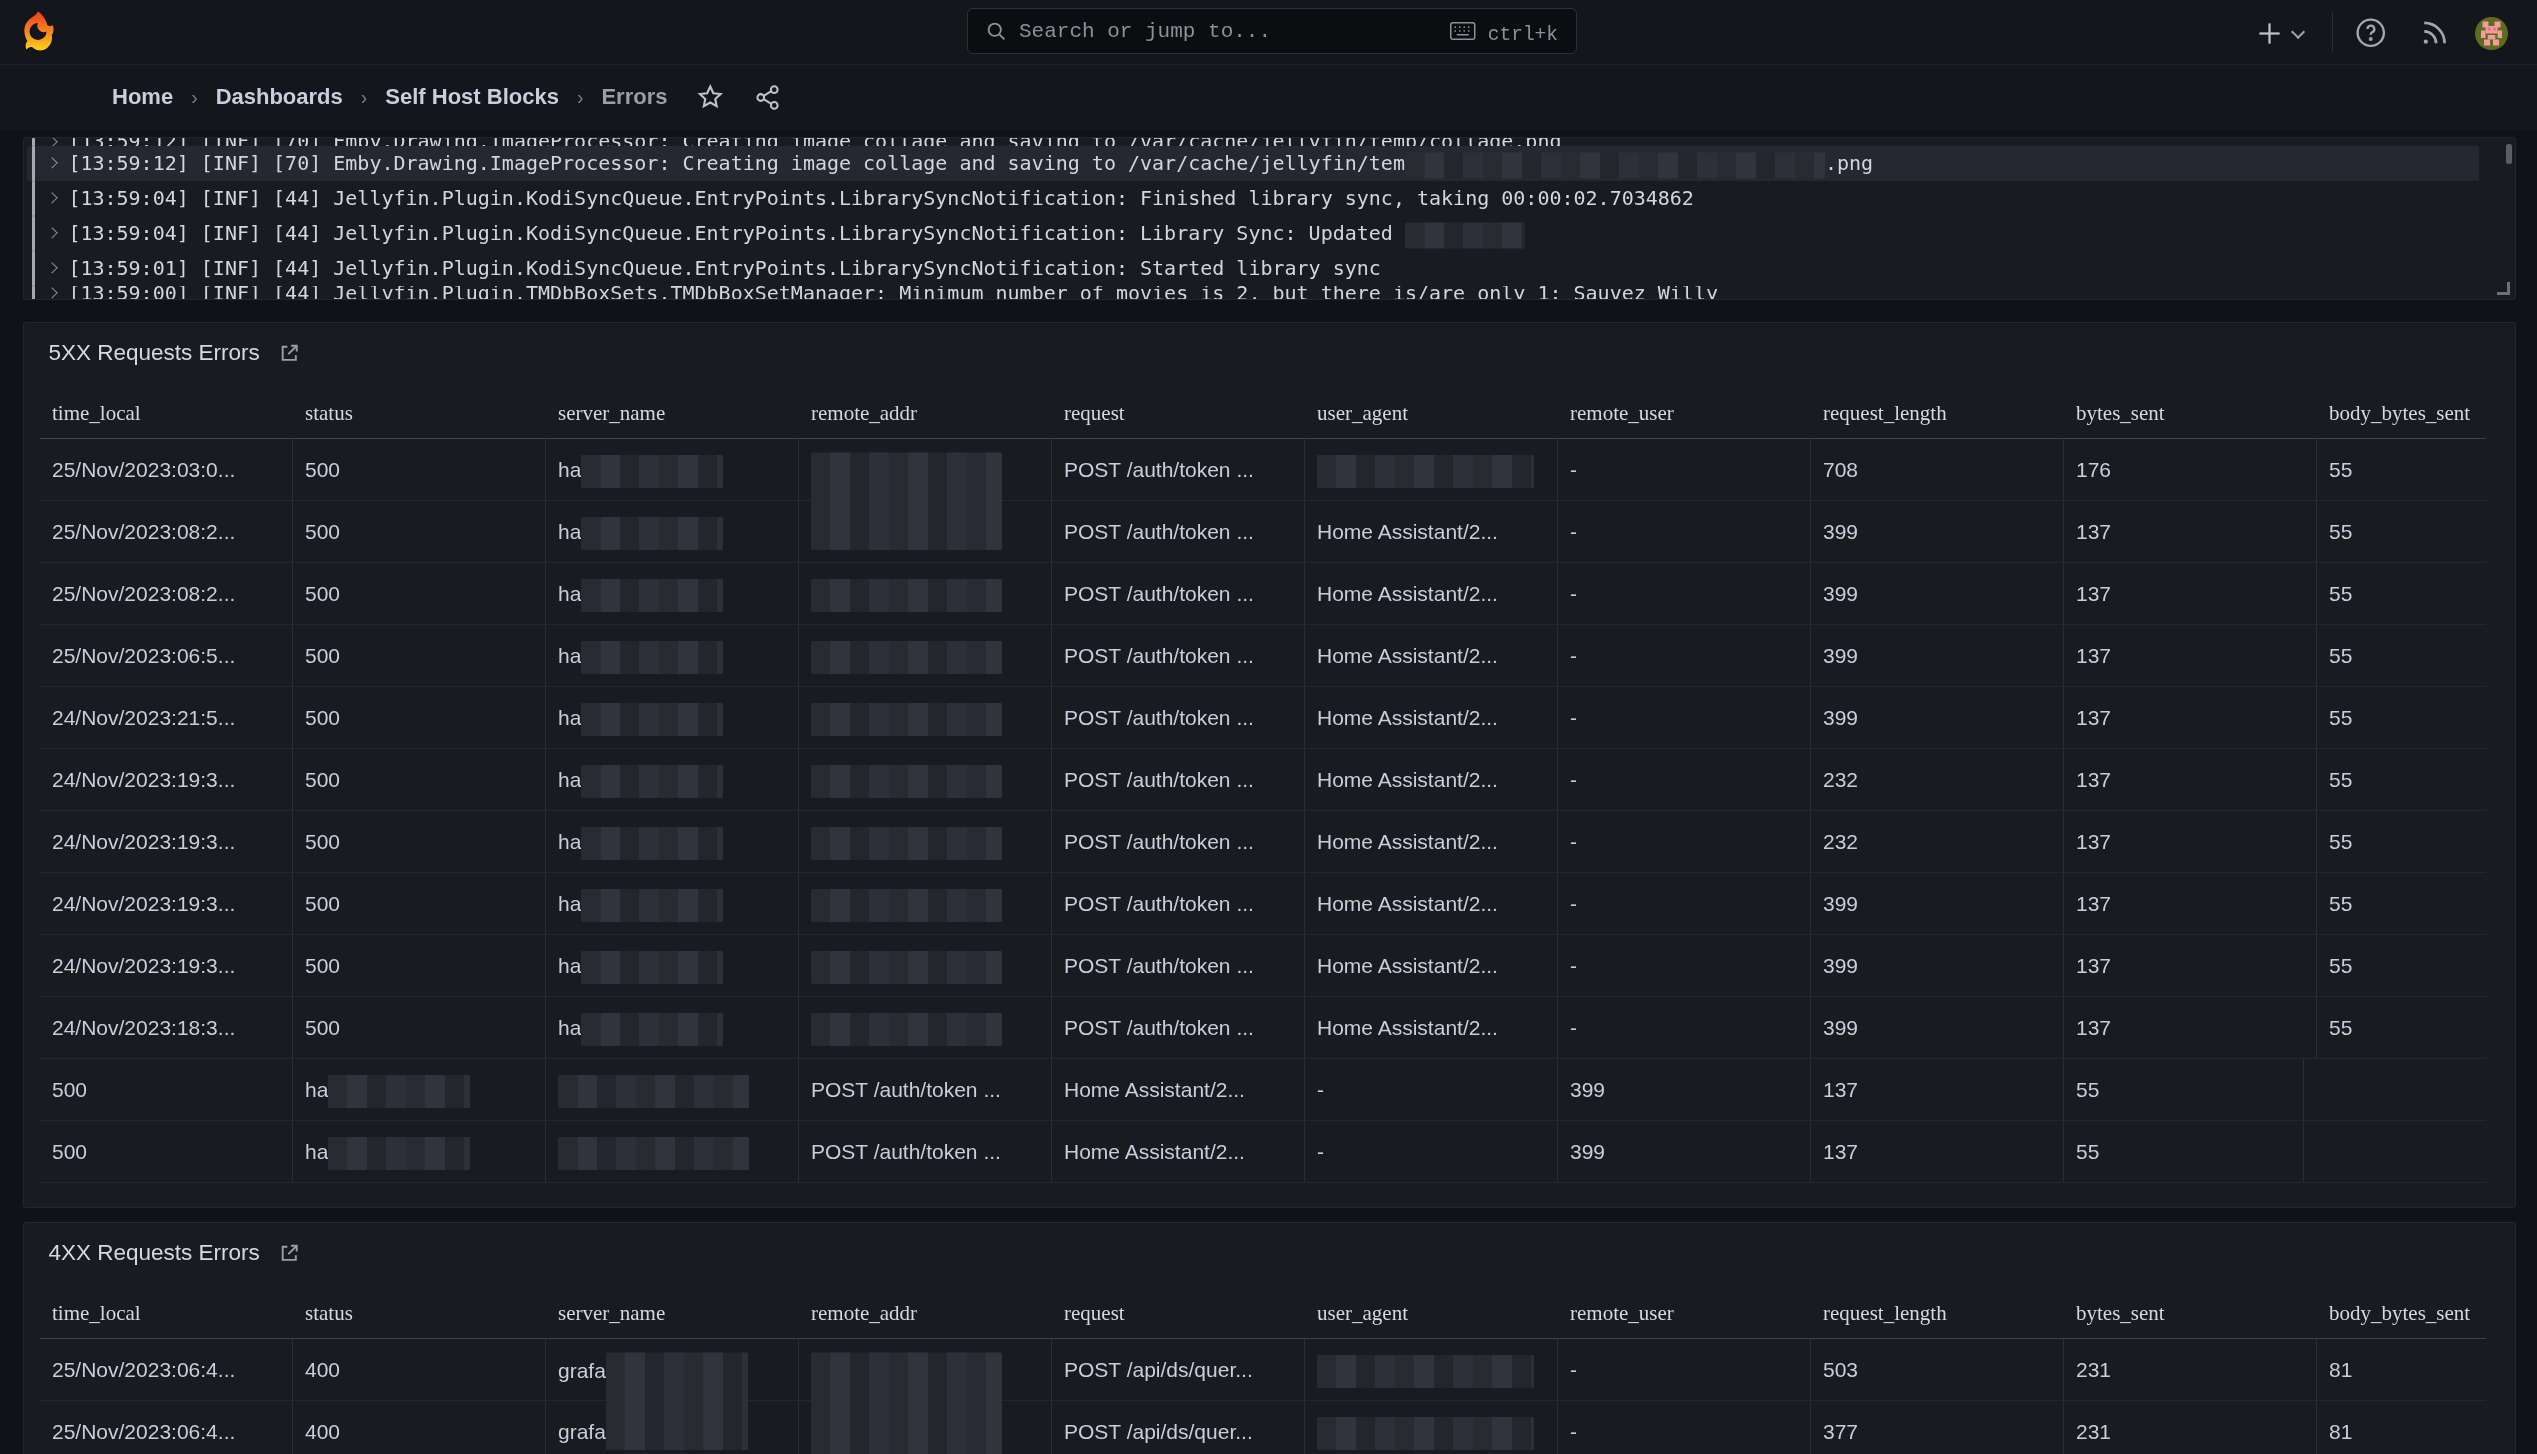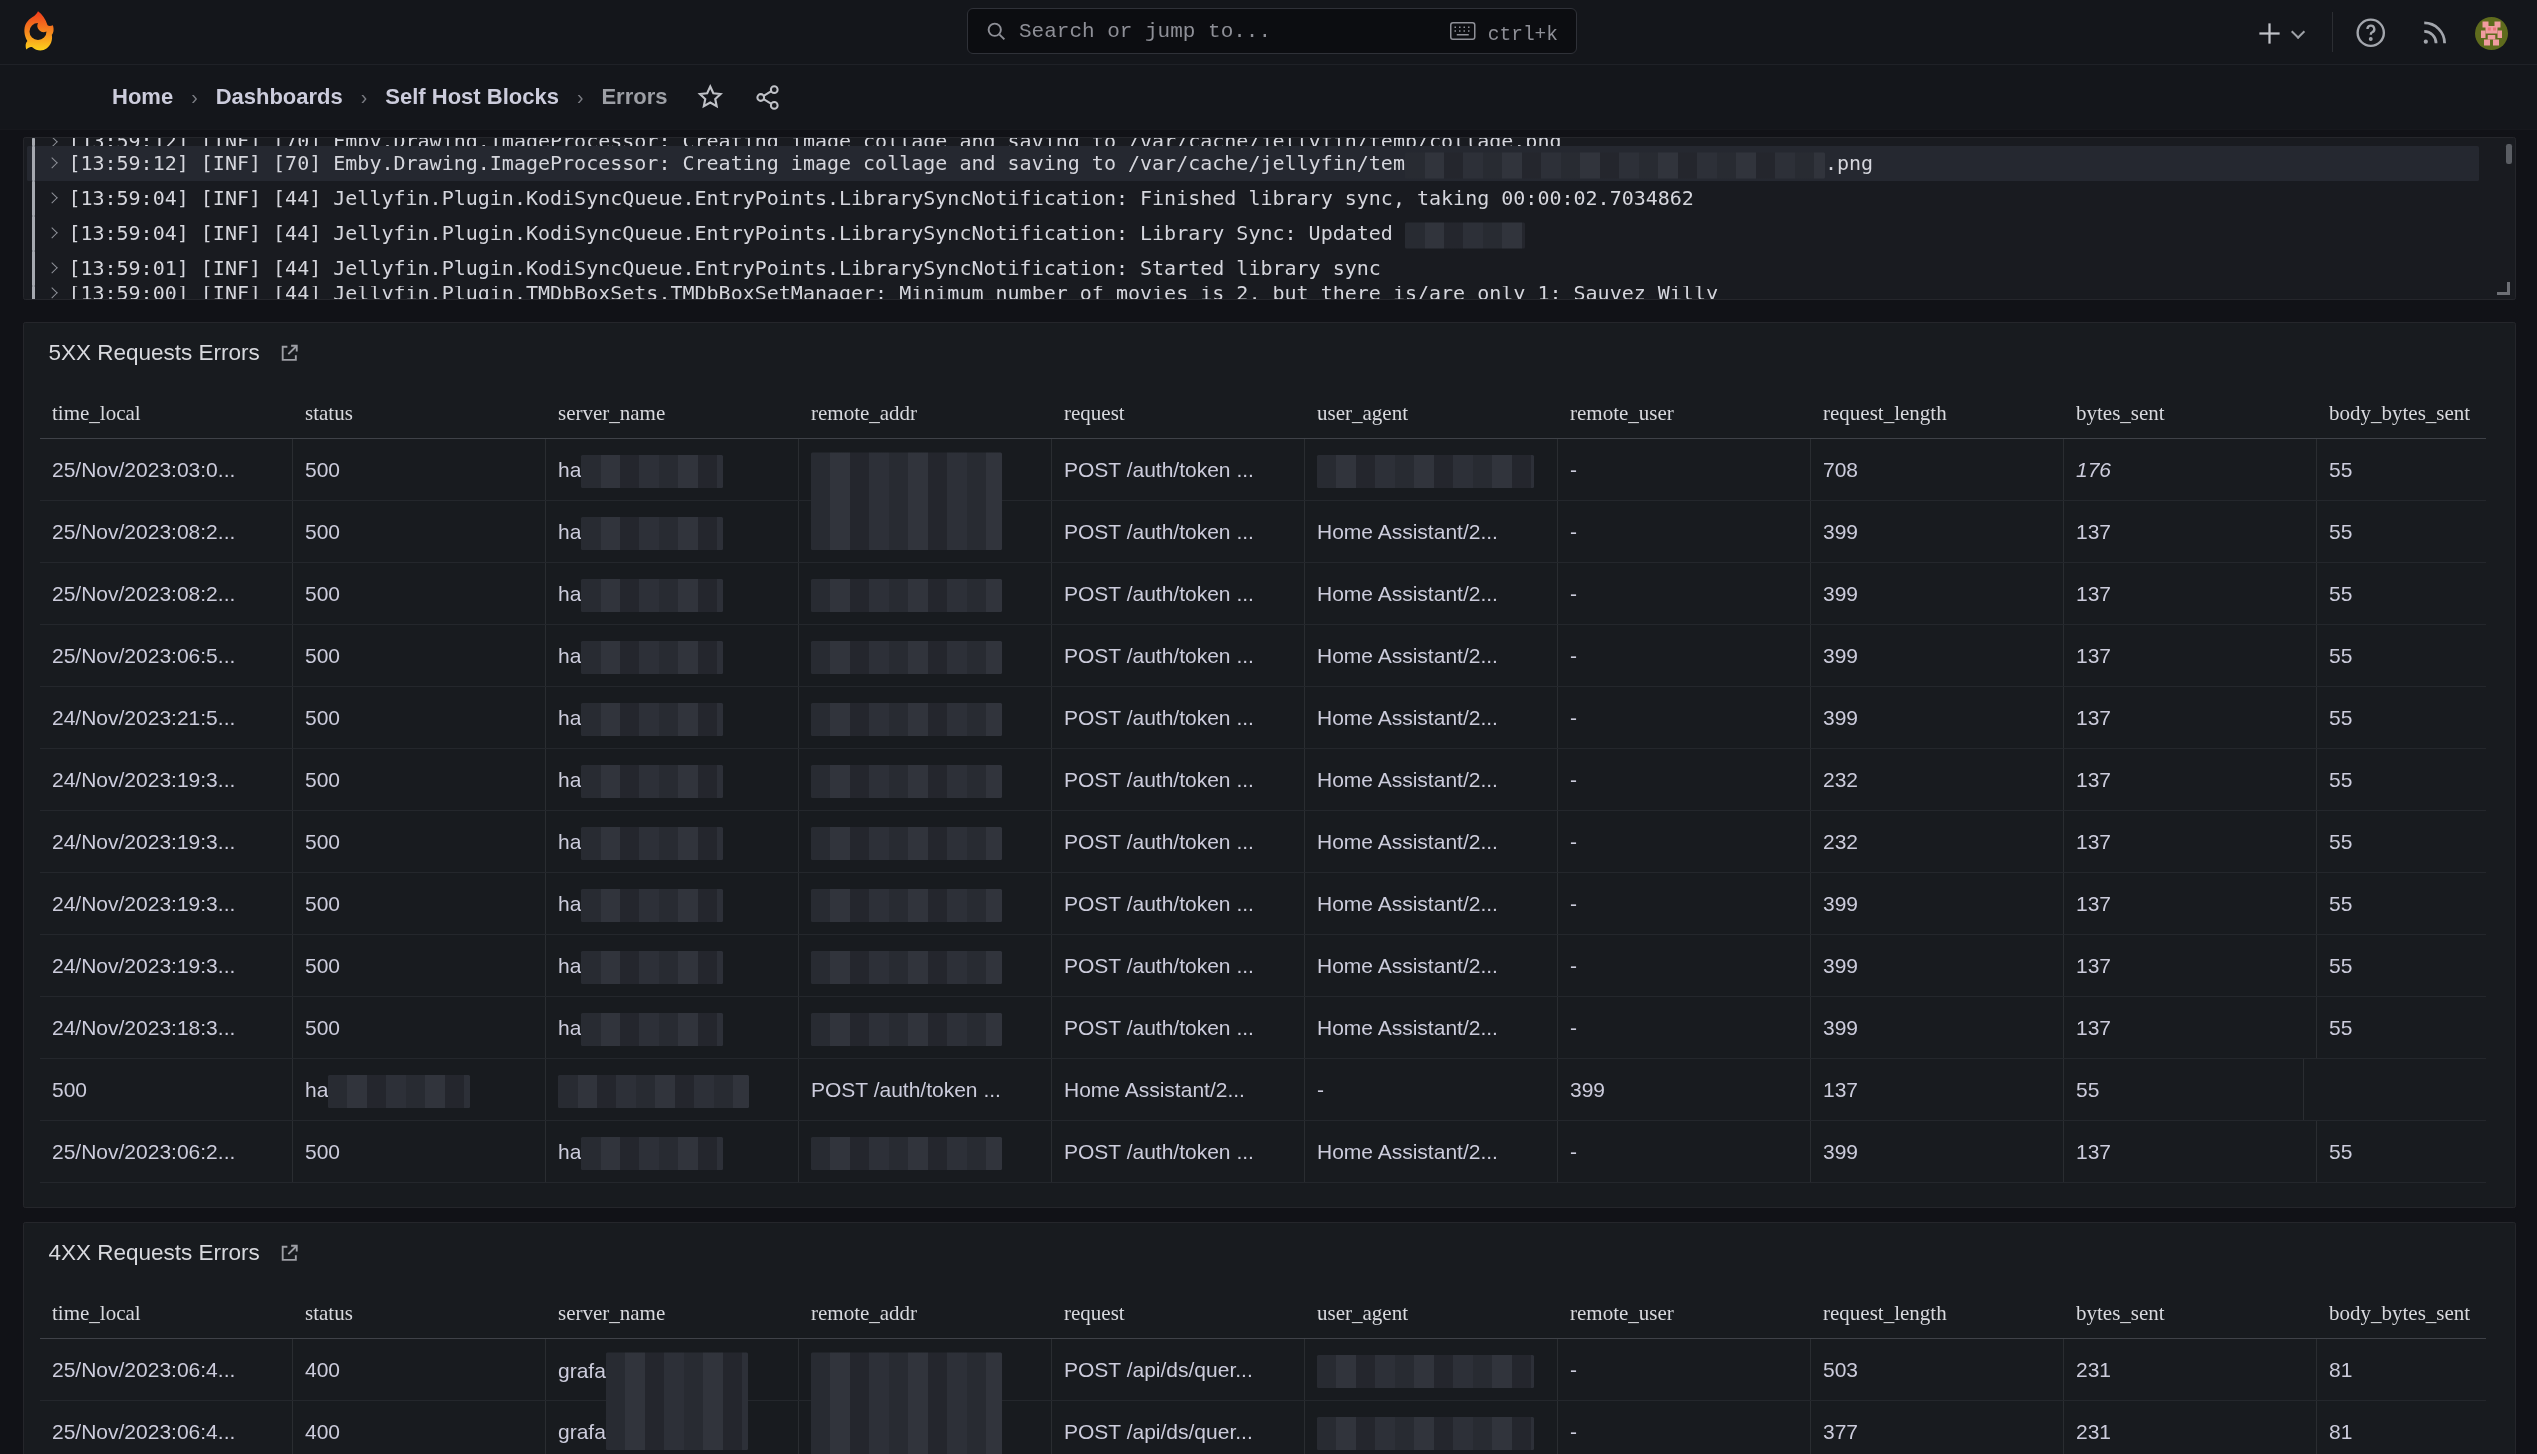--- a/index.html
+++ b/index.html
@@ -306,21 +306,21 @@
     <div class="tbl-body">
         <div class="tr">
           <div class="td" style="width: 253px;">25/Nov/2023:03:0...</div>
           <div class="td" style="width: 253px;">500</div>
           <div class="td" style="width: 253px;"><span>ha</span><span class="redact" style="width: 142px;"></span></div>
           <div class="td" style="width: 253px;"><span class="redact tall" style="width: 191px;"></span></div>
           <div class="td" style="width: 253px;">POST /auth/token ...</div>
           <div class="td" style="width: 253px;"><span class="redact" style="width: 217px;"></span></div>
           <div class="td" style="width: 253px;">-</div>
           <div class="td" style="width: 253px;">708</div>
-          <div class="td" style="width: 253px; font-style: italic;">176</div>
+          <div class="td" style="width: 253px;">176</div>
           <div class="td" style="width: 240px;">55</div>
         </div>
         <div class="tr">
           <div class="td" style="width: 253px;">25/Nov/2023:08:2...</div>
           <div class="td" style="width: 253px;">500</div>
           <div class="td" style="width: 253px;"><span>ha</span><span class="redact" style="width: 142px;"></span></div>
           <div class="td" style="width: 253px;"><span class="redact" style="width: 191px;"></span></div>
           <div class="td" style="width: 253px;">POST /auth/token ...</div>
           <div class="td" style="width: 253px;">Home Assistant/2...</div>
           <div class="td" style="width: 253px;">-</div>
@@ -429,21 +429,20 @@
           <div class="td" style="width: 253px;"><span>ha</span><span class="redact" style="width: 142px;"></span></div>
           <div class="td" style="width: 253px;"><span class="redact" style="width: 191px;"></span></div>
           <div class="td" style="width: 253px;">POST /auth/token ...</div>
           <div class="td" style="width: 253px;">Home Assistant/2...</div>
           <div class="td" style="width: 253px;">-</div>
           <div class="td" style="width: 253px;">399</div>
           <div class="td" style="width: 253px;">137</div>
           <div class="td" style="width: 240px;">55</div>
         </div>
         <div class="tr">
-          <div class="td" style="width: 253px;">25/Nov/2023:06:2...</div>
           <div class="td" style="width: 253px;">500</div>
           <div class="td" style="width: 253px;"><span>ha</span><span class="redact" style="width: 142px;"></span></div>
           <div class="td" style="width: 253px;"><span class="redact" style="width: 191px;"></span></div>
           <div class="td" style="width: 253px;">POST /auth/token ...</div>
           <div class="td" style="width: 253px;">Home Assistant/2...</div>
           <div class="td" style="width: 253px;">-</div>
           <div class="td" style="width: 253px;">399</div>
           <div class="td" style="width: 253px;">137</div>
           <div class="td" style="width: 240px;">55</div>
         </div>

